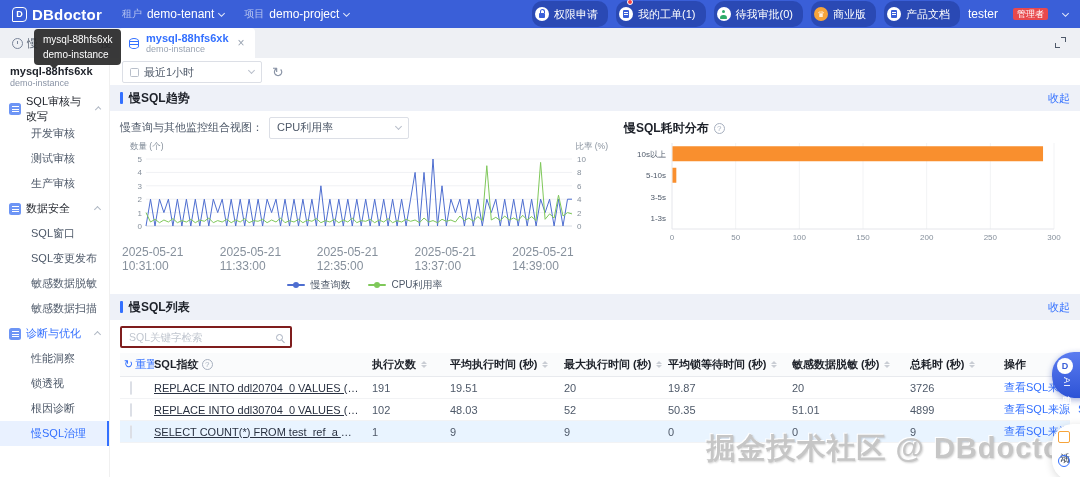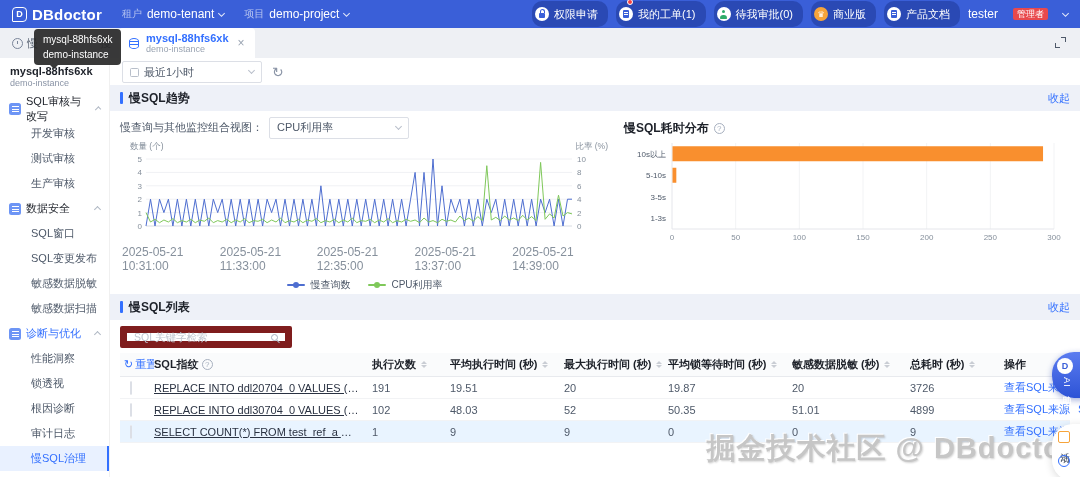--- a/index.html
+++ b/index.html
@@ -83,21 +83,21 @@
   .xlabels{display:flex;justify-content:space-between;font-size:12px;color:#86909c;padding:0 0 0 2px}
   .legend{display:flex;justify-content:center;gap:18px;align-items:center;padding:5px 0 2px;font-size:10px;color:#4e5969}
   .leg-item{display:flex;align-items:center;gap:5px;cursor:pointer}
   .leg-line{width:18px;height:2px;position:relative;border-radius:1px}
   .leg-line::after{content:"";position:absolute;left:6px;top:-2px;width:6px;height:6px;border-radius:50%;background:inherit}
   .t-right{flex:1;padding-left:12px}
   .dist-title{display:flex;align-items:center;gap:5px;font-weight:bold;font-size:12px;padding:7px 0 2px 2px}
   .help-ic{width:11px;height:11px;border-radius:50%;border:1px solid #a7b0bf;color:#a7b0bf;font-size:8px;display:inline-flex;align-items:center;justify-content:center;font-weight:normal;flex-shrink:0}
 
   .search-row{padding:6px 10px 5px}
-  .search-box{width:172px;height:22px;border:7px solid #7f1d1d;border-radius:2px;display:flex;align-items:center;padding:0 7px;gap:6px;background:#fff}
+  .search-box{width:172px;height:22px;border:2px solid #7f1d1d;border-radius:2px;display:flex;align-items:center;padding:0 7px;gap:6px;background:#fff}
   .search-box input{border:none;outline:none;flex:1;font-size:10.5px;color:#4e5969;font-family:inherit;background:transparent;min-width:0}
   .search-box input::placeholder{color:#c0c6cf}
   .mag-ic{width:7px;height:7px;border:1.3px solid #a7b0bf;border-radius:50%;position:relative;flex-shrink:0;cursor:pointer}
   .mag-ic::after{content:"";position:absolute;right:-3px;bottom:-2.5px;width:4px;height:1.3px;background:#a7b0bf;transform:rotate(45deg)}
 
   .table{margin:0 10px;font-size:11px}
   .thead,.trow{display:grid;grid-template-columns:34px 218px 78px 114px 104px 124px 118px 94px 1fr;align-items:center}
   .thead{background:#fafbfc;border-bottom:1px solid #e8eaee;height:24px;color:#1d2129;font-weight:bold}
   .th{display:flex;align-items:center;gap:3px;padding-right:6px;white-space:nowrap;overflow:hidden}
   .sort-ic{display:inline-flex;flex-direction:column;gap:1.5px;margin-left:2px;cursor:pointer}
@@ -244,23 +244,20 @@
       <span class="gcaret"></span>
     </div>
     <div class="mitem">
         <span>性能洞察</span>
       </div>
     <div class="mitem">
         <span>锁透视</span>
       </div>
     <div class="mitem">
         <span>根因诊断</span>
-      </div>
-    <div class="mitem">
-        <span>审计日志</span>
       </div>
     <div class="mitem active">
         <span>慢SQL治理</span>
       </div>
   </aside>
 
   <main class="main">
     <div class="toolbar">
       <div class="selbox time-sel">
         <span class="cal-ic"></span>

